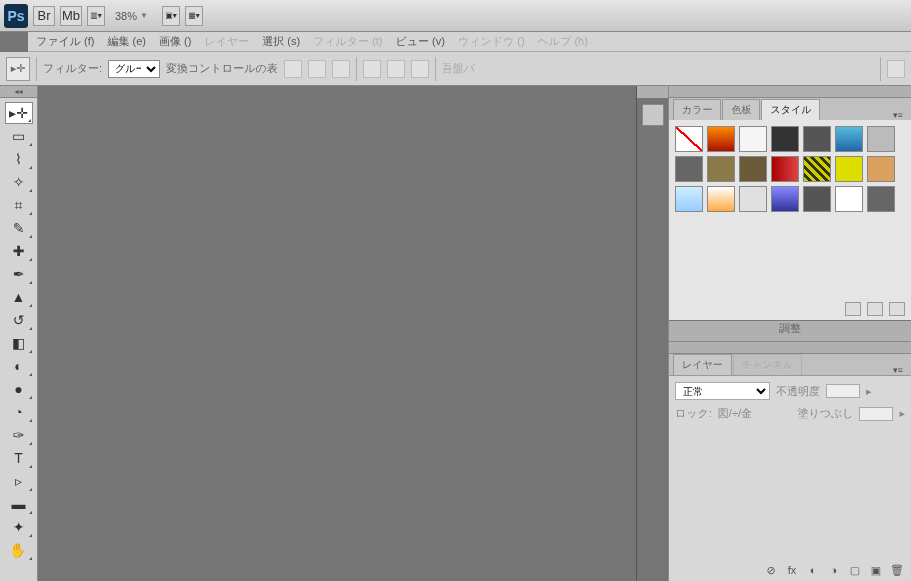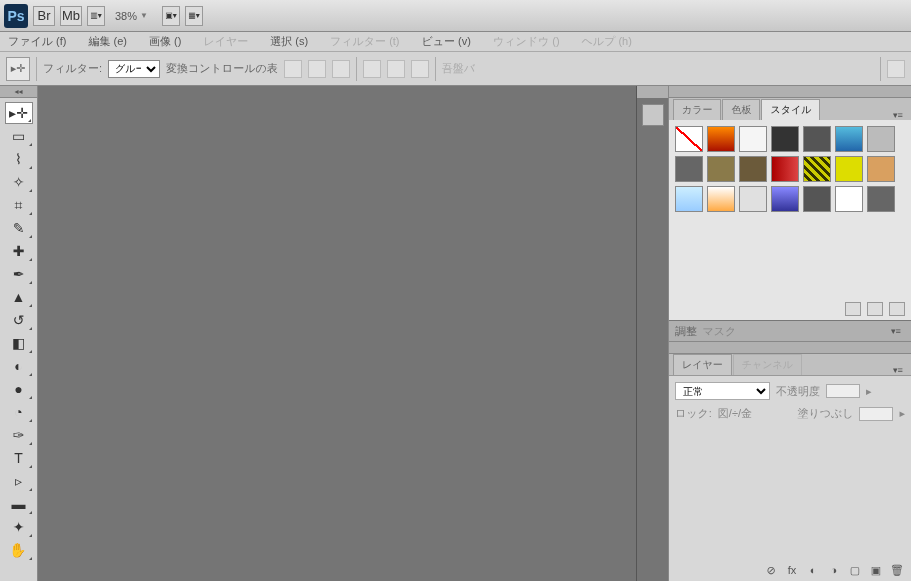--- a/index.html
+++ b/index.html
@@ -10,21 +10,21 @@
 .tb-dd{width:18px;height:20px;border:1px solid #999;background:#dcdcdc;margin-left:5px;display:flex;align-items:center;justify-content:center;font-size:8px;color:#333;}
 .tb-zoom{margin-left:10px;color:#555;font-size:11px;}
 .tb-arrow{margin-left:3px;font-size:8px;color:#777;}
 .workspace-tabs{margin-left:auto;display:flex;align-items:center;}
 .ws-tab{padding:4px 8px;color:#555;font-size:11px;border:1px solid transparent;}
 .ws-tab.active{background:#707070;color:#fff;border:1px solid #555;}
 .chev{margin:0 8px;font-weight:bold;color:#444;}
 .winbtns{display:flex;gap:2px;margin-left:6px;}
 .winbtn{width:26px;height:18px;border:1px solid #666;display:flex;align-items:center;justify-content:center;font-size:10px;background:linear-gradient(#f5f5f5,#d0d0d0);}
 .winbtn.close{background:linear-gradient(#e88,#c33);color:#fff;width:40px;}
-.menubar{height:20px;background:#d4d4d4;border-bottom:1px solid #aaa;display:flex;align-items:flex-end;padding:0 4px;gap:14px;color:#555;font-size:10px;}
+.menubar{height:20px;background:#d4d4d4;border-bottom:1px solid #aaa;display:flex;align-items:flex-end;padding:0 4px;gap:5px;color:#555;font-size:10px;margin-left:28px;}
 .menubar span{padding:2px 4px;}
 .menubar .dim{color:#aaa;}
 .optbar{height:34px;background:#d4d4d4;border-bottom:1px solid #888;display:flex;align-items:center;padding:0 6px;gap:6px;color:#666;font-size:10px;}
 .opt-tool{width:24px;height:24px;border:1px solid #999;background:#e8e8e8;display:flex;align-items:center;justify-content:center;}
 .opt-sel{width:52px;height:18px;border:1px solid #888;background:#fff;font-size:10px;padding:0 2px;}
 .opt-sep{width:1px;height:24px;background:#aaa;}
 .opt-ico{width:18px;height:18px;border:1px solid #bbb;background:#e0e0e0;}
 .main{position:absolute;top:86px;left:0;right:0;bottom:0;display:flex;}
 .toolpanel{width:38px;background:#d4d4d4;border-right:1px solid #888;}
 .tooltab{height:12px;background:#b0b0b0;border-bottom:1px solid #888;display:flex;align-items:center;justify-content:center;font-size:8px;color:#555;}
@@ -40,21 +40,21 @@
 .paneltab{height:12px;background:#b0b0b0;border-bottom:1px solid #888;}
 .tabrow{height:22px;background:#c0c0c0;display:flex;align-items:flex-end;padding:0 4px;}
 .ptab{padding:3px 8px;font-size:10px;color:#666;background:#c8c8c8;border:1px solid #999;border-bottom:none;margin-right:1px;}
 .ptab.active{background:#e5e5e5;color:#222;}
 .pmenu{margin-left:auto;width:14px;font-size:9px;color:#555;}
 .styles-body{height:200px;background:#e5e5e5;padding:6px;position:relative;}
 .swgrid{display:grid;grid-template-columns:repeat(7,28px);gap:4px;}
 .sw{width:28px;height:26px;border:1px solid #888;background:#999;}
 .styles-foot{position:absolute;bottom:4px;right:6px;display:flex;gap:6px;}
 .sf-ico{width:16px;height:14px;border:1px solid #999;background:#ddd;}
-.adjust-head{height:22px;background:#b0b0b0;display:flex;align-items:center;padding:0 6px;color:#666;font-size:10px;border-top:1px solid #777;border-bottom:1px solid #888;}
+.adjust-head{height:22px;background:#b0b0b0;display:flex;align-items:center;padding:0 6px;color:#666;font-size:10px;border-top:1px solid #777;border-bottom:1px solid #888;flex-direction:column;}
 .layers-head{height:22px;background:#c0c0c0;display:flex;align-items:flex-end;padding:0 4px;border-bottom:1px solid #999;}
 .layers-body{flex:1;background:#d8d8d8;padding:6px;position:relative;min-height:180px;}
 .lrow{display:flex;align-items:center;gap:6px;margin-bottom:6px;color:#888;font-size:10px;}
 .lsel{width:95px;height:18px;border:1px solid #aaa;background:#fff;font-size:10px;padding:0 3px;}
 .lslide{width:34px;height:14px;border:1px solid #aaa;background:#eee;}
 .layers-foot{position:absolute;bottom:4px;right:6px;display:flex;gap:5px;}
 .lf-ico{width:16px;height:14px;color:#555;font-size:11px;display:flex;align-items:center;justify-content:center;}
 </style>
 </head>
 <body>

